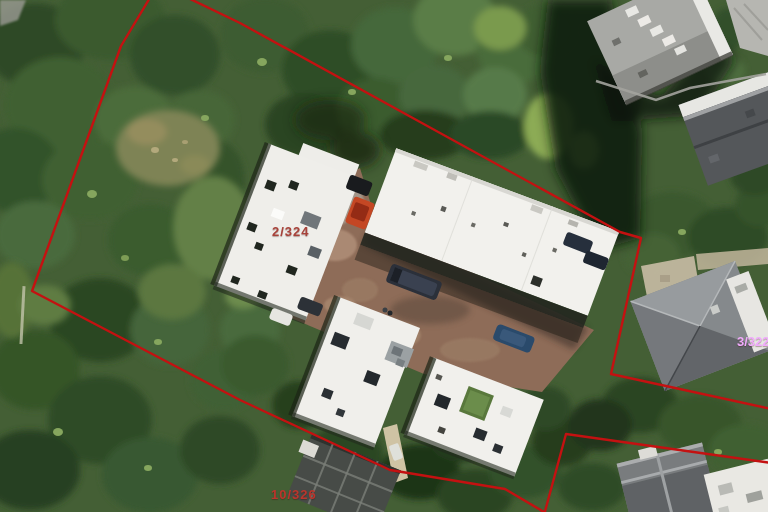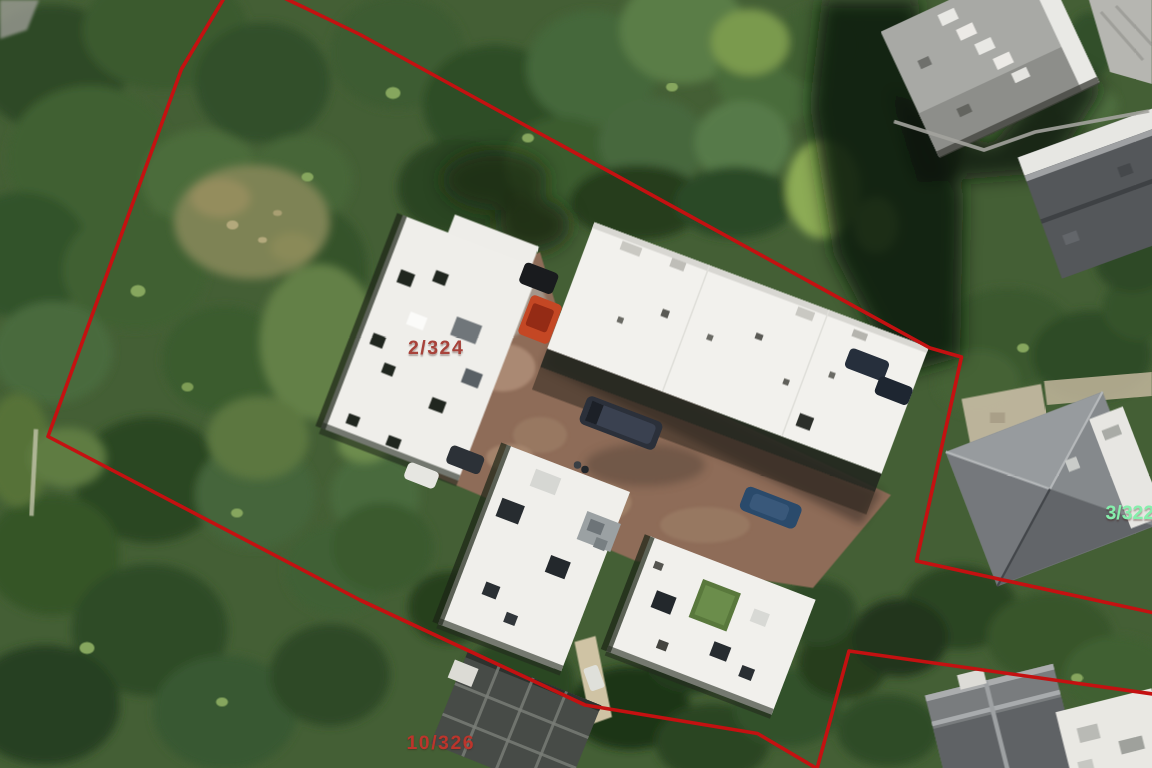--- a/index.html
+++ b/index.html
@@ -14,21 +14,21 @@
   #viewport svg{position:absolute;left:0;top:0;}
   .plabel{
     position:absolute;
     font-weight:bold;
     white-space:nowrap;
     text-shadow:0 1px 1px rgba(60,20,15,.35);
     pointer-events:none;
   }
   .plabel.l1{left:272px;top:224px;font-size:13px;letter-spacing:1px;color:#a8423a;}
   .plabel.l2{left:271px;top:487px;font-size:13px;letter-spacing:1px;color:#bc352c;}
-  .plabel.l3{left:737px;top:334px;font-size:13px;color:#86efac;}
+  .plabel.l3{left:737px;top:334px;font-size:13px;color:#f0abfc;}
 </style>
 </head>
 <body>
 
 <div id="viewport">
 <svg width="768" height="512" viewBox="0 0 768 512">
   <defs>
     <filter id="f1" x="-40%" y="-40%" width="180%" height="180%">
           <feGaussianBlur stdDeviation="3"></feGaussianBlur>
         </filter>

